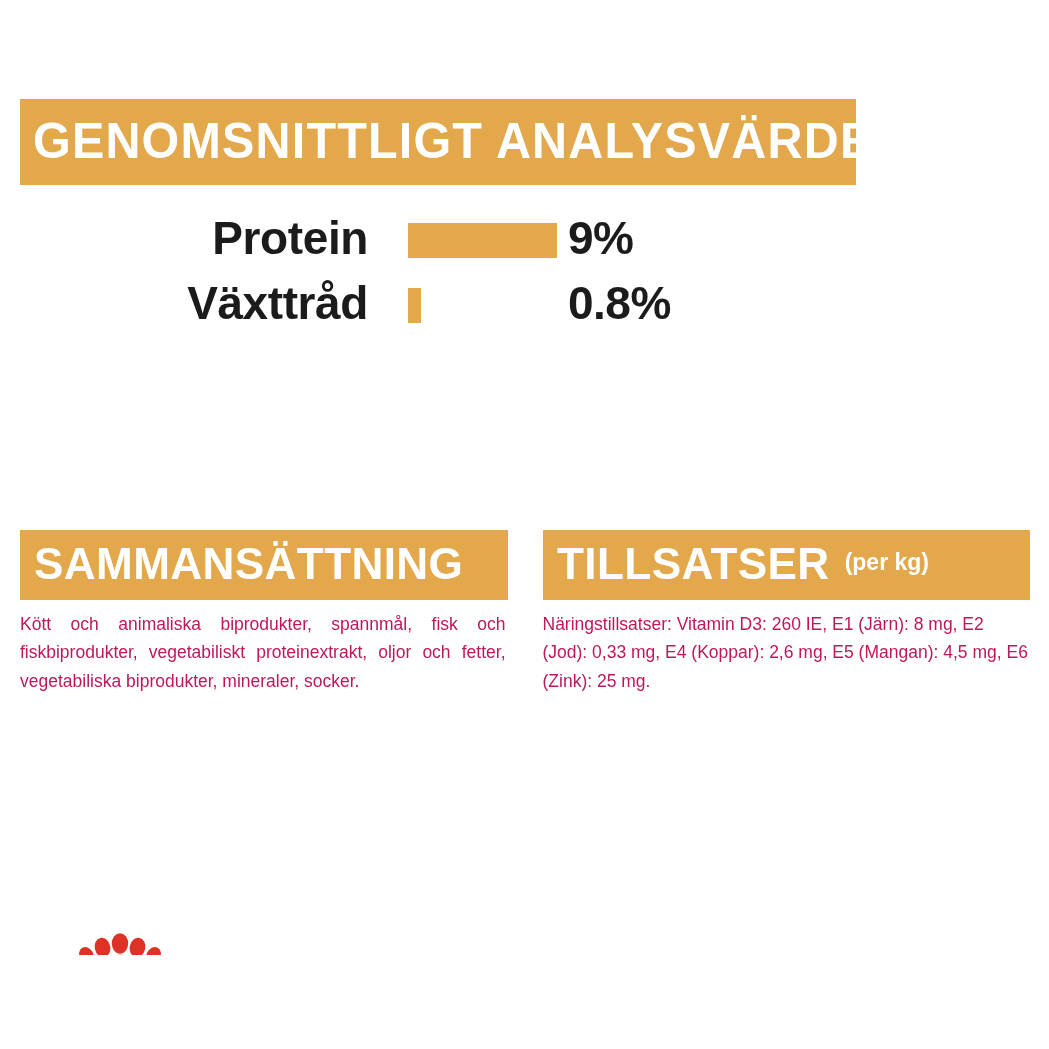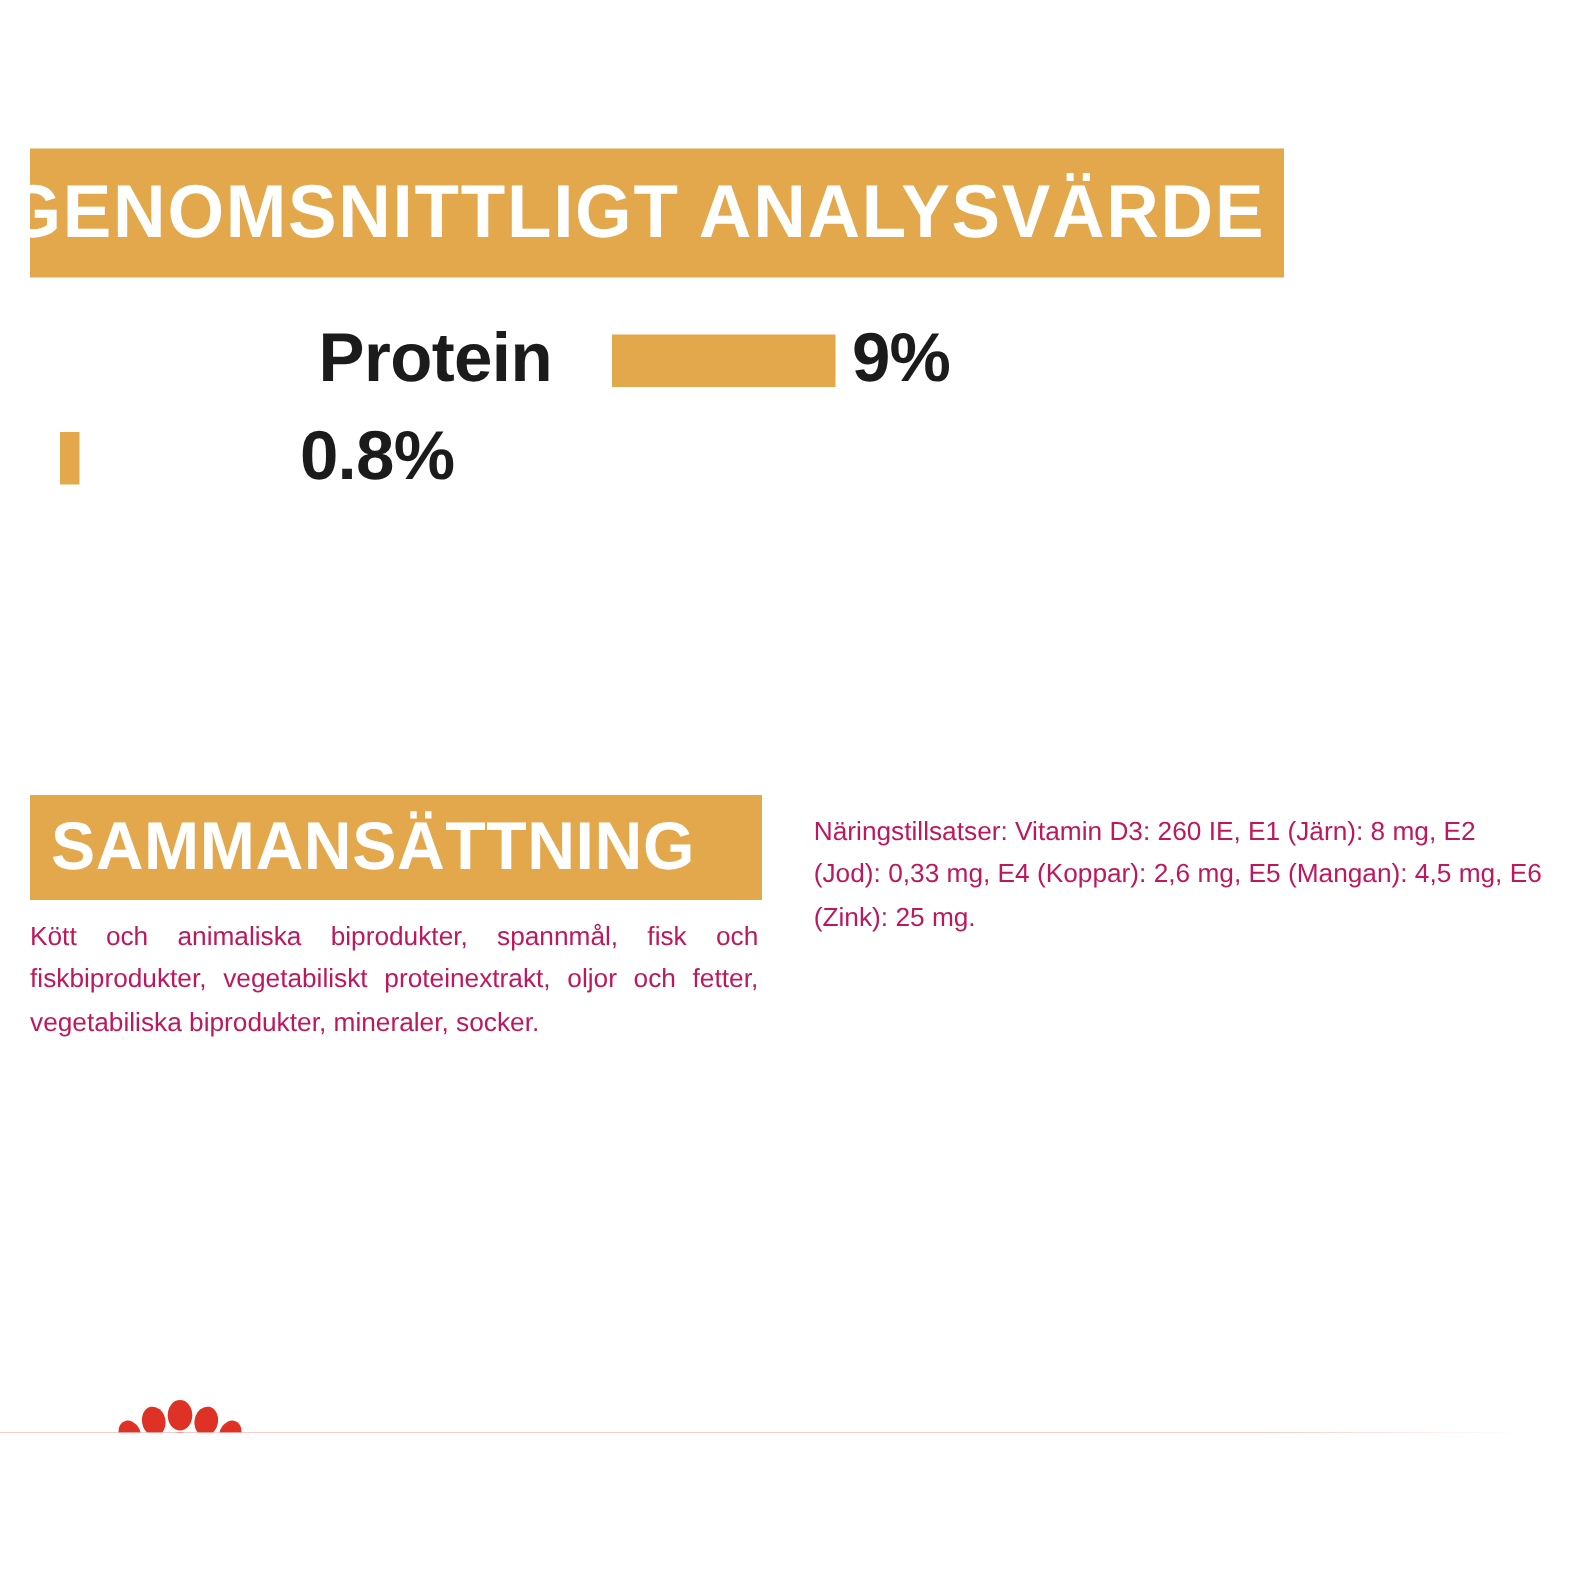--- a/index.html
+++ b/index.html
@@ -19,21 +19,21 @@
   
   .banner {
     position: absolute;
     left: 20px;
     top: 99px;
     width: 836px;
     height: 86px;
     background: #e3a84b;
     display: flex;
     align-items: center;
-    justify-content: flex-end;
+    justify-content: flex-start;
   }
   .banner-title {
     color: #ffffff;
     font-family: "Liberation Sans Narrow", "Liberation Sans", sans-serif;
     font-weight: 700;
     font-size: 50px;
     letter-spacing: 1.2px;
     transform: scaleX(0.97);
     white-space: nowrap;
     line-height: 1;
@@ -186,38 +186,43 @@
   <div class="arow">
     <div class="arow-label">Protein</div>
     <div class="arow-barwrap">
       <div class="arow-bar" id="bar0" style="width: 149px;"></div>
     </div>
     <div class="arow-value">9%</div>
   </div>
 
 
   <div class="arow">
+    <div class="arow-label">Växttråd</div>
     <div class="arow-barwrap">
       <div class="arow-bar" id="bar2" style="width: 13px;"></div>
     </div>
     <div class="arow-value">0.8%</div>
   </div>
 
 </div>
 
 <div class="cols">
 
   <div class="col">
     <div class="col-head">
       <div class="col-head-title">SAMMANSÄTTNING</div>
     </div>
     <div class="col-body">Kött och animaliska biprodukter, spannmål, fisk och fiskbiprodukter, vegetabiliskt proteinextrakt, oljor och fetter, vegetabiliska biprodukter, mineraler, socker.</div>
   </div>
 
   <div class="col">
+    <div class="col-head">
+      <div class="col-head-title">TILLSATSER</div>
+      <div class="col-head-sub">(per kg)</div>
+    </div>
     <div class="col-body nojustify">Näringstillsatser: Vitamin D3: 260 IE, E1 (Järn): 8 mg, E2 (Jod): 0,33 mg, E4 (Koppar): 2,6 mg, E5 (Mangan): 4,5 mg, E6 (Zink): 25 mg.</div>
   </div>
 
 </div>
 
 <div class="footer">
   <div class="footer-bar"></div>
   <div class="crown">
     <svg viewBox="0 0 96 72" width="96" height="72" aria-hidden="true">
       <g fill="#de3226">

